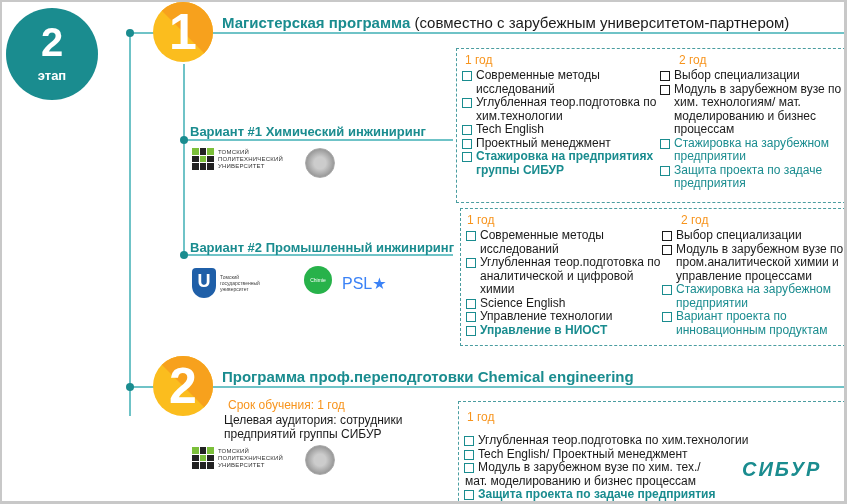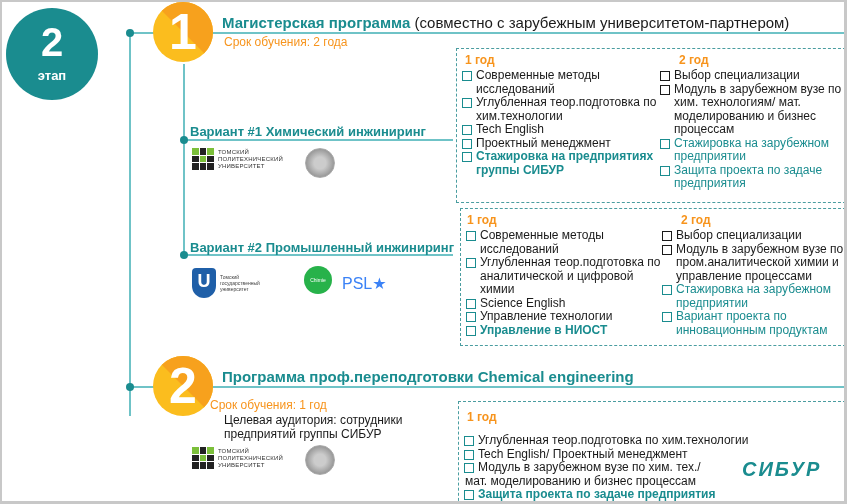--- a/index.html
+++ b/index.html
@@ -15,21 +15,21 @@
   .dot { width: 8px; height: 8px; border-radius: 50%; background: #1a8c8f; }
   .num-circle { width: 60px; height: 60px; border-radius: 50%; background: #fbbd1e; overflow: hidden; }
   .num-circle .shadow { position: absolute; left: 30px; top: 0; width: 60px; height: 60px; background: #f7a11d; transform: rotate(-45deg); transform-origin: 0 30px; }
   .num-circle .digit { position: absolute; left: 0; top: 0; width: 60px; text-align: center; font-size: 50px; font-weight: bold; color: #fff; line-height: 60px; }
   .title { font-size: 15px; font-weight: bold; color: #1a8c8f; white-space: nowrap; }
   .title .plain { font-weight: normal; color: #1a1a1a; }
   .duration { font-size: 12px; color: #f7941d; }
   .aud { font-size: 12px; line-height: 14px; color: #1a1a1a; }
   .variant { font-size: 13px; font-weight: bold; color: #1a8c8f; white-space: nowrap; }
   .dashbox { border: 1.5px dashed #4a9da0; }
-  .year { font-size: 12px; color: #f7941d; font-weight: bold; }
+  .year { font-size: 12px; color: #f7941d; }
   ul.items { list-style: none; }
   ul.items li { font-size: 12px; line-height: 13.5px; padding-left: 15px; position: relative; }
   ul.items li::before { content: ""; position: absolute; left: 1px; top: 2px; width: 8px; height: 8px; border: 1.5px solid #1a8c8f; }
   ul.items.black li::before { border-color: #1a1a1a; }
   ul.items li.hl { color: #1a8c8f; font-weight: bold; }
   ul.items li.hl2 { color: #1a8c8f; }
   ul.items li.hl2::before { border-color: #1a8c8f; }
   .logo-tpu { display: flex; align-items: center; gap: 4px; }
   .tpu-mark { width: 22px; height: 22px; display: grid; grid-template-columns: 1fr 1fr 1fr; gap: 1px; }
   .tpu-mark span { background: #222; }
@@ -67,21 +67,20 @@
   <div class="abs hline" style="left:181px; top:252px; width:270px;"></div>
   <div class="abs dot" style="left:178px; top:249px;"></div>
 
   <div class="abs num-circle" style="left:151px; top:0px;">
     <div class="shadow"></div>
     <div class="digit">1</div>
   </div>
   <div class="abs title" style="left:220px; top:12px;">
     <span>Магистерская программа</span><span class="plain"> (совместно с зарубежным университетом-партнером)</span>
   </div>
-  <div class="abs duration" style="left:222px; top:33px;">Срок обучения: 2 года</div>
 
   <div class="abs variant" style="left:188px; top:122px;">Вариант #1 Химический инжиниринг</div>
   <div class="abs logo-tpu" style="left:190px; top:146px;">
     <div class="tpu-mark">
         <span class="g"></span>
         <span></span>
         <span class="g"></span>
         <span></span>
         <span class="g"></span>
         <span></span>
@@ -143,21 +142,21 @@
       <li class="hl2">Стажировка на зарубежном предприятии</li>
       <li class="hl2">Вариант проекта по инновационным продуктам</li>
     </ul>
   </div>
 
   <div class="abs num-circle" style="left:151px; top:354px;">
     <div class="shadow"></div>
     <div class="digit">2</div>
   </div>
   <div class="abs title" style="left:220px; top:366px;">Программа проф.переподготовки  Chemical engineering</div>
-  <div class="abs duration" style="left:208px; top:396px;">Срок обучения: 1 год</div>
+  <div class="abs duration" style="left:226px; top:396px;">Срок обучения: 1 год</div>
   <div class="abs aud" style="left:222px; top:411px;">
     <div>Целевая аудитория: сотрудники</div>
     <div>предприятий группы СИБУР</div>
   </div>
   <div class="abs logo-tpu" style="left:190px; top:445px;">
     <div class="tpu-mark">
         <span class="g"></span>
         <span></span>
         <span class="g"></span>
         <span></span>

